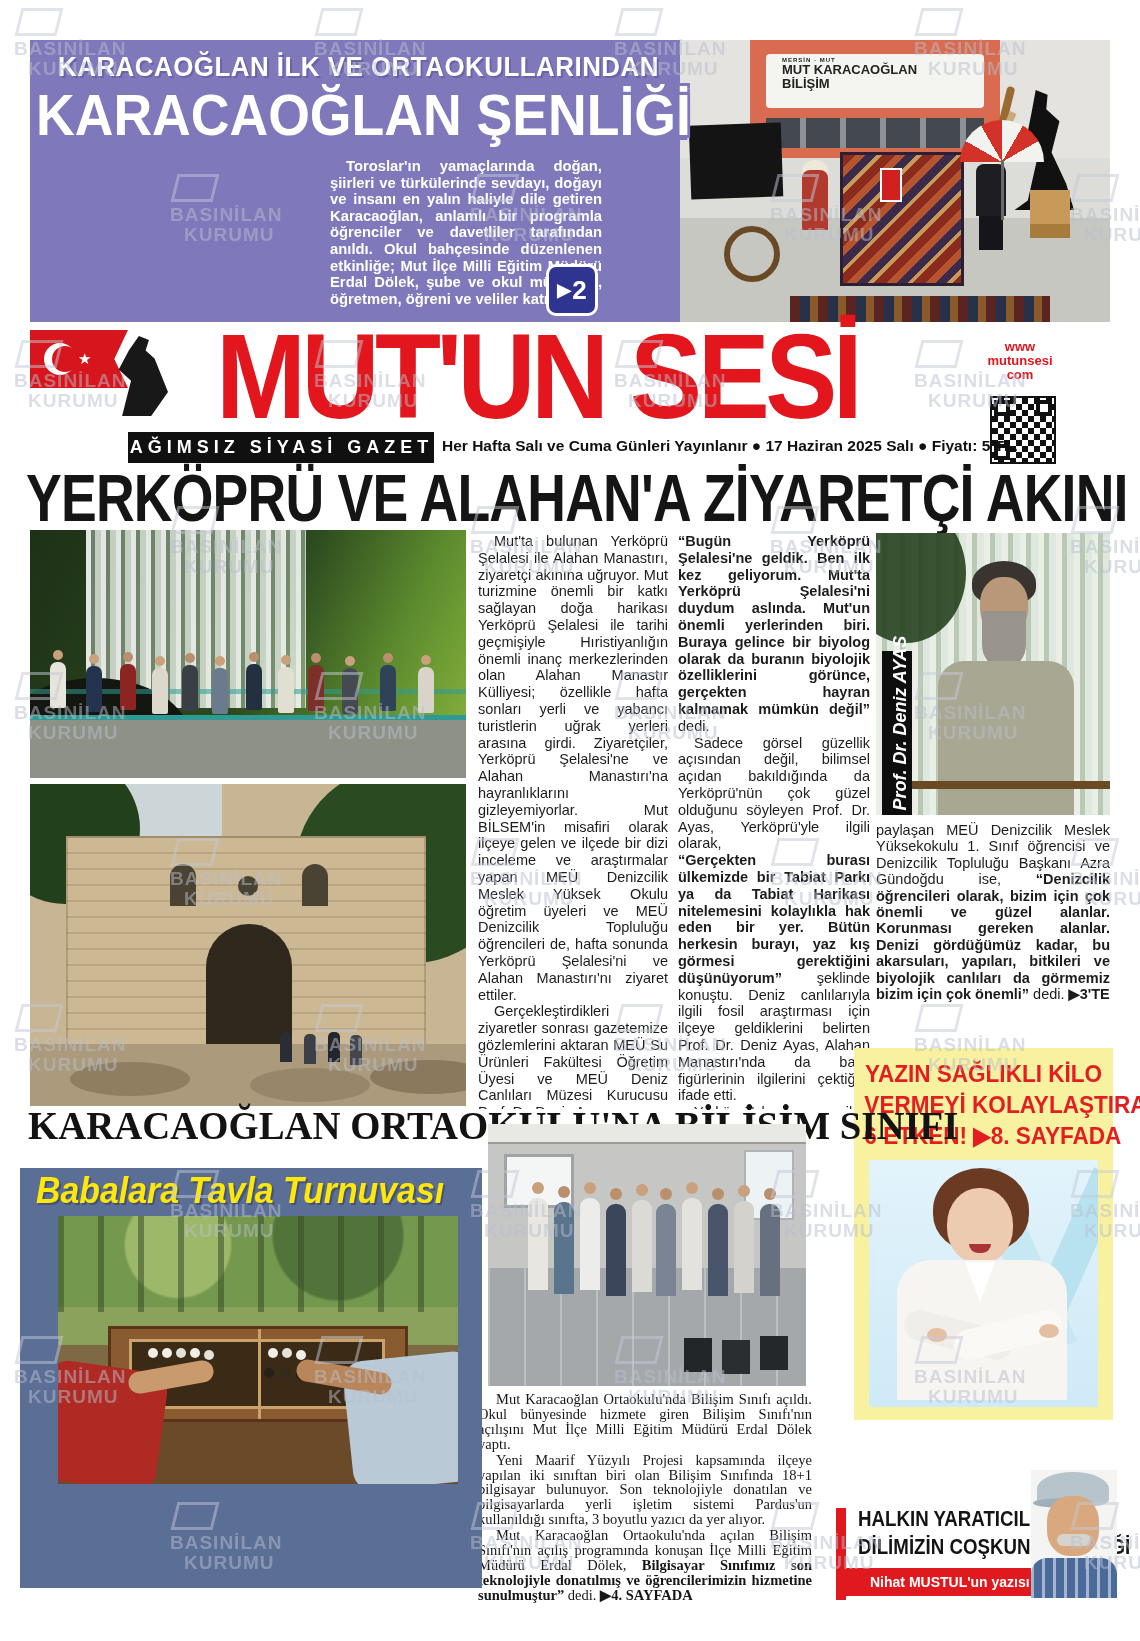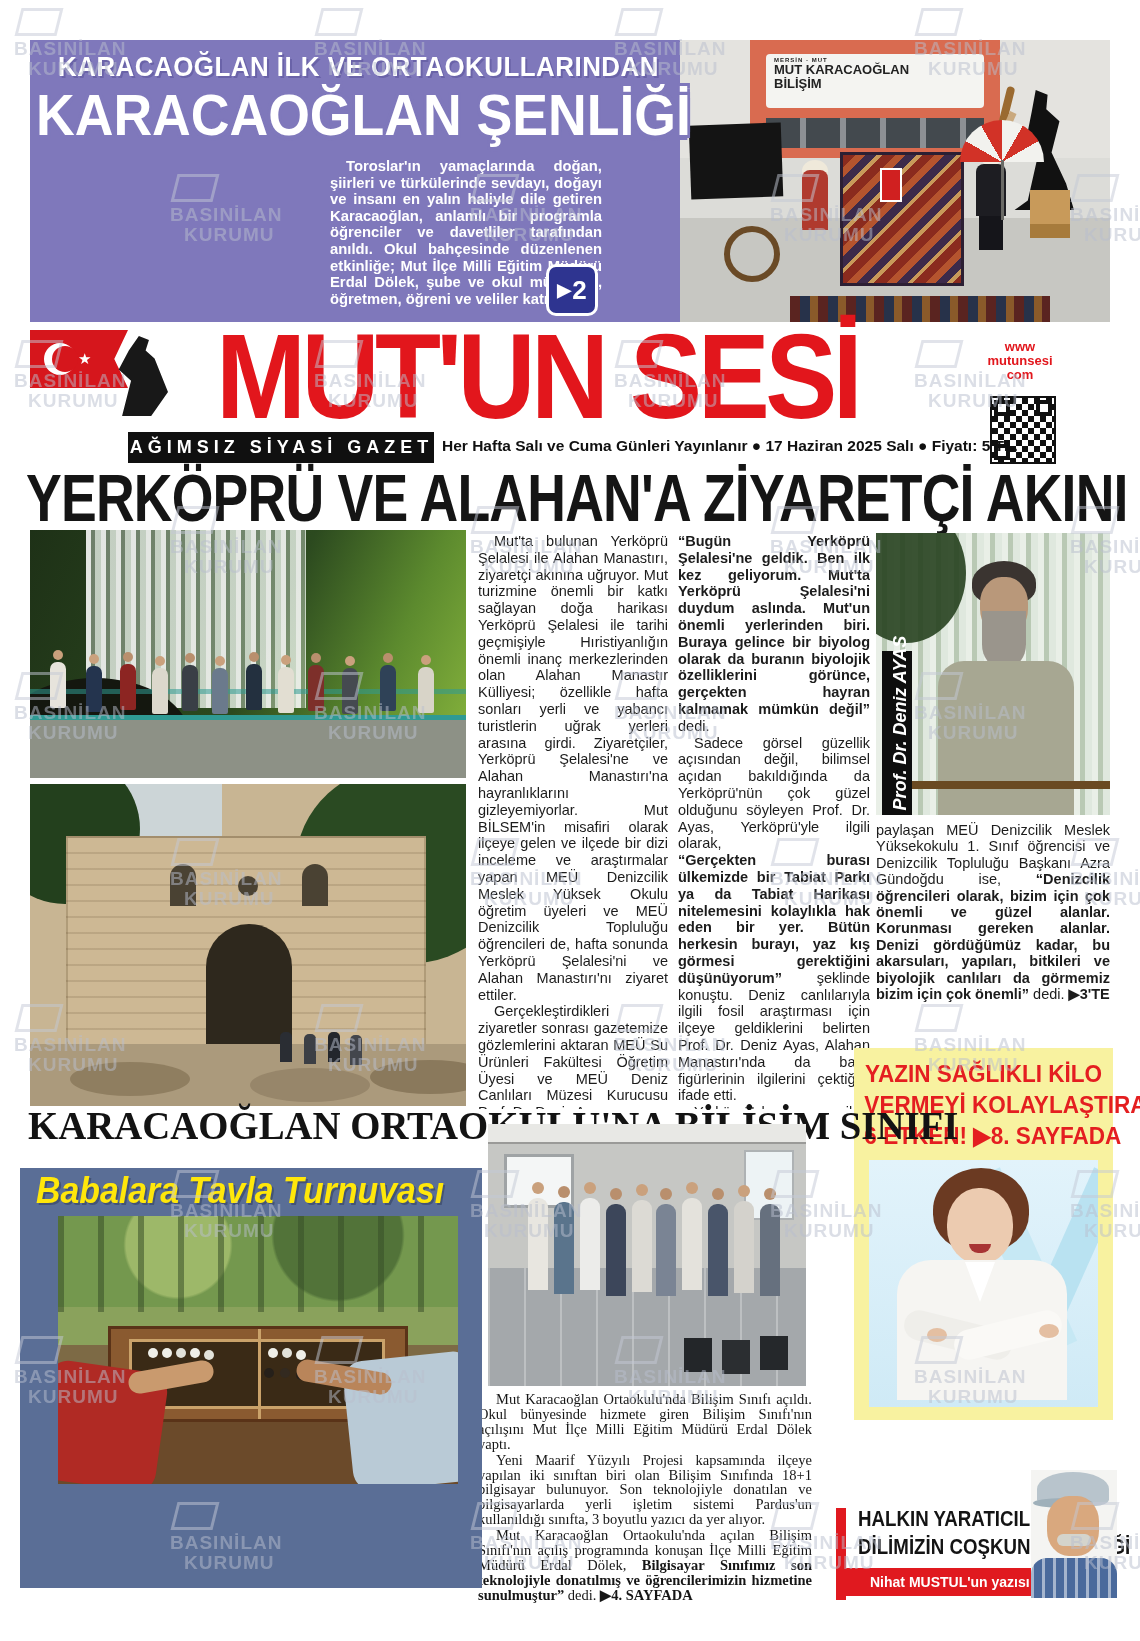--- a/index.html
+++ b/index.html
@@ -14,21 +14,21 @@
   
   #wm-layer{position:absolute;inset:0;z-index:60;pointer-events:none;opacity:.5;text-decoration:underline;}
   .wm{position:absolute;color:#b9bfce;font-weight:700;font-size:19px;line-height:1.05;
       letter-spacing:1px;display:flex;flex-direction:column;}
   .wm .wm-box{width:36px;height:22px;border:3px solid #c4c9d6;transform:skewX(-14deg);margin:0 0 3px 4px;}
 
   
   .top-section{left:30px;top:40px;width:1080px;height:282px;background:#7f78bb;}
   .school-photo{right:0;top:0;width:430px;height:282px;background:linear-gradient(#e4e3df 0 58%,#c7c7c2 58% 100%);}
   .sp-canopy{left:70px;top:0;width:250px;height:118px;background:#d96b50;}
-  .sp-sign{left:86px;top:14px;width:218px;height:54px;background:#f4f4f1;border-radius:4px;padding:3px 8px;box-sizing:border-box;color:#222;}
+  .sp-sign{left:86px;top:14px;width:218px;height:54px;background:#f4f4f1;border-radius:4px;padding:3px 16px;box-sizing:border-box;color:#222;}
   .sp-sign .s1{font-size:6px;font-weight:bold;letter-spacing:1px;}
   .sp-sign .s2{font-size:13px;font-weight:800;line-height:1.05;}
   .sp-win{left:86px;top:78px;width:218px;height:30px;background:repeating-linear-gradient(90deg,#43494e 0 34px,#8d9094 34px 40px);}
   .sp-lowwall{left:0;right:0;top:118px;height:60px;background:#dcdcd8;}
   .sp-atat{right:36px;top:50px;width:66px;height:120px;background:#111;
      clip-path:polygon(42% 0,60% 4%,58% 16%,78% 26%,66% 52%,88% 78%,100% 100%,10% 100%,30% 92%,44% 58%,28% 40%,36% 18%);}
   .sp-board{left:10px;top:84px;width:92px;height:74px;background:#141414;transform:rotate(-2deg);}
   .sp-kilim{left:160px;top:112px;width:118px;height:128px;border:3px solid #2c1f33;
      background:repeating-linear-gradient(135deg,#8a2b1e 0 9px,#b5542e 9px 16px,#3c2a4a 16px 24px,#c89a5a 24px 28px);}
   .sp-man-head{left:300px;top:104px;width:22px;height:22px;border-radius:50%;background:#f2ede2;}

